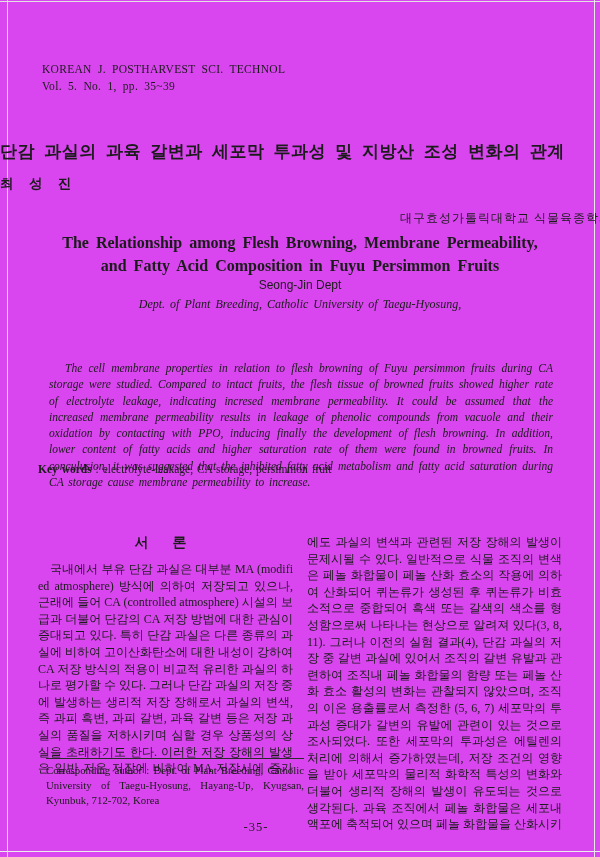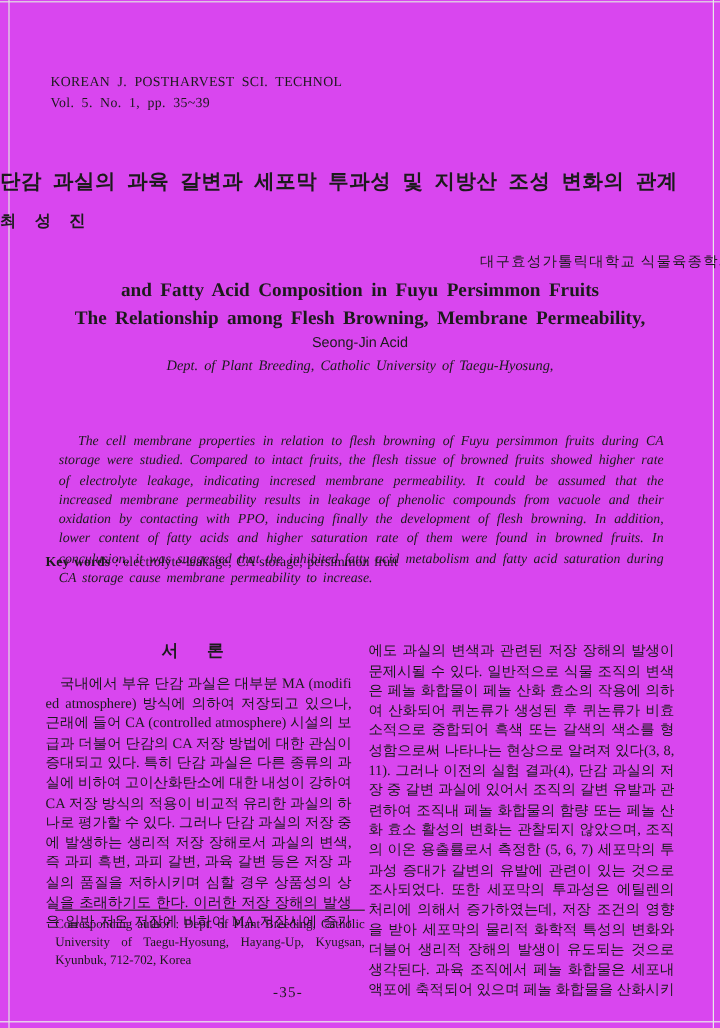--- a/index.html
+++ b/index.html
@@ -84,21 +84,21 @@
   .col-right .body-par { text-indent: 0; max-height: 300px; overflow: hidden; }
 
   .footnote {
     position: absolute; left: 46px; top: 758px; width: 258px;
   }
   .footnote-rule { border-top: 1.2px solid #2a2a2a; margin-bottom: 4px; }
   .footnote p {
     margin: 0; font-size: 10.8px; line-height: 15px; text-align: justify;
   }
   .page-number {
-    position: absolute; left: 0; top: 820px; width: 480px;
+    position: absolute; left: 16px; top: 820px; width: 480px;
     text-align: center; font-size: 12.5px; letter-spacing: 1px;
   }
 </style>
 </head>
 <body>
 
 <div class="page">
   <div class="edge edge-top"></div>
   <div class="edge edge-bottom"></div>
   <div class="edge edge-left"></div>
@@ -107,24 +107,24 @@
   <div class="journal-header">
     <div>KOREAN J. POSTHARVEST SCI. TECHNOL</div>
     <div>Vol. 5. No. 1, pp. 35~39</div>
   </div>
 
   <h1 class="kr-title">단감 과실의 과육 갈변과 세포막 투과성 및 지방산 조성 변화의 관계</h1>
   <div class="kr-author">최 성 진</div>
   <div class="kr-affil">대구효성가톨릭대학교 식물육종학과</div>
 
   <h2 class="en-title">
+    <span class="line">The Relationship among Flesh Browning, Membrane Permeability,</span>
     <span class="line">and Fatty Acid Composition in Fuyu Persimmon Fruits</span>
-    <span class="line">The Relationship among Flesh Browning, Membrane Permeability,</span>
   </h2>
-  <div class="en-author">Seong-Jin Acid</div>
+  <div class="en-author">Seong-Jin Dept</div>
   <div class="en-affil">Dept. of Plant Breeding, Catholic University of Taegu-Hyosung,</div>
 
   <p class="abstract-body">The cell membrane properties in relation to flesh browning of Fuyu persimmon fruits during CA storage were studied. Compared to intact fruits, the flesh tissue of browned fruits showed higher rate of electrolyte leakage, indicating incresed membrane permeability. It could be assumed that the increased membrane permeability results in leakage of phenolic compounds from vacuole and their oxidation by contacting with PPO, inducing finally the development of flesh browning. In addition, lower content of fatty acids and higher saturation rate of them were found in browned fruits. In conculusion, it was suggested that the inhibited fatty acid metabolism and fatty acid saturation during CA storage cause membrane permeability to increase.</p>
 
   <div class="keywords">
     <span class="kw-label">Key words</span><span> : </span><span>electrolyte-leakage, CA storage, persimmon fruit</span>
   </div>
 
   <div class="columns">
     <div class="col col-left">

